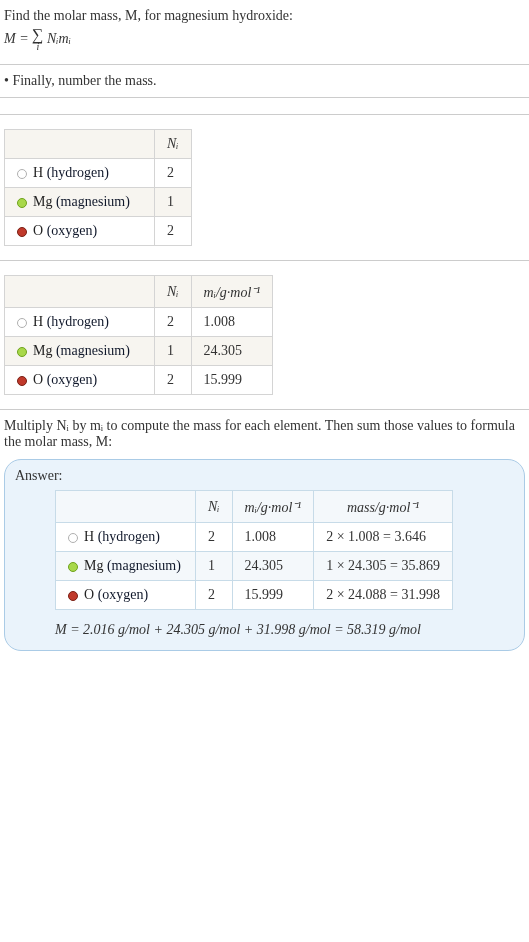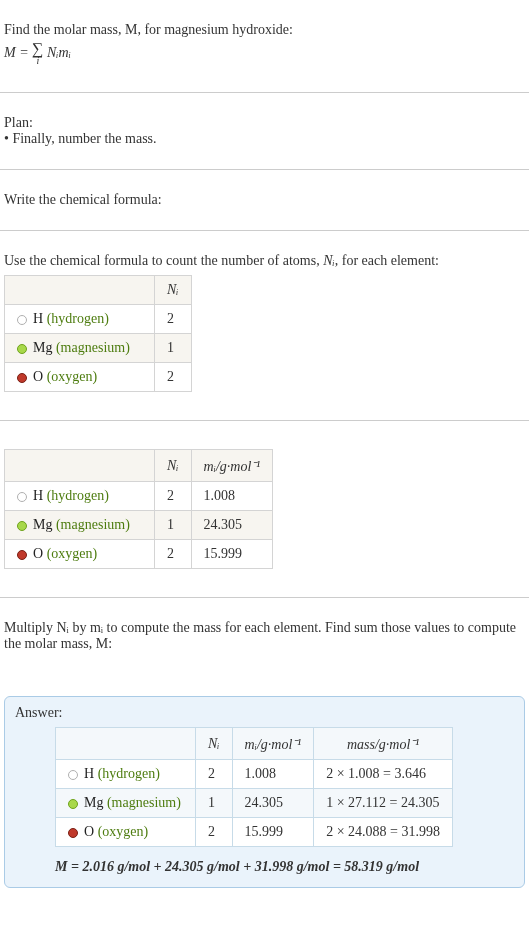--- a/index.html
+++ b/index.html
@@ -5,21 +5,21 @@
 * { box-sizing: border-box; }
 body {
   margin: 0;
   font-family: Georgia, 'Times New Roman', serif;
   font-size: 14px;
   color: #333;
   background: #fff;
   width: 529px;
 }
 .section {
-  padding: 22px 4px;
+  padding: 8px 4px;
 }
 hr {
   border: none;
   border-top: 1px solid #ccc;
   margin: 0;
 }
 .italic { font-style: italic; }
 .sub { font-size: 0.75em; vertical-align: sub; }
 .formula {
   font-style: italic;
@@ -55,69 +55,64 @@
   width: 10px; height: 10px;
   border-radius: 50%;
   margin-right: 6px;
   vertical-align: middle;
   border: 1px solid #888;
 }
 .dot-h  { background: #fff; border-color:#b0b0b0; }
 .dot-mg { background: #a8d84a; border-color:#6fa31d; }
 .dot-o  { background: #c0392b; border-color:#7a2015; }
 .elem-sym { color:#222; }
-.elem-name { color:#4d7c0f; }
+.elem-name { color:#0f172a; }
 
 .answer-box {
   border: 1px solid #aacbe6;
   background: #eaf3fb;
-  border-radius: 6px;
-  margin: 22px 4px;
+  border-radius: 17px;
+  margin: 1px 4px;
   padding: 8px 10px;
 }
 .answer-box .label { margin-bottom:6px; }
 .answer-box table.data { margin-left: 40px; }
 .answer-box table.data th, .answer-box table.data td {
   border: 1px solid #c7dbe8;
 }
 .answer-box table.data tr.even td, .answer-box table.data tr.even th { background:#f4f8fb; }
 .answer-box table.data tr.odd td, .answer-box table.data tr.odd th { background:#fff; }
-.answer-eq { margin:12px 0 4px 40px; font-style: italic; font-weight: bold; }
+.answer-eq { margin:12px 0 4px 40px; font-style: italic; }
 .center { text-align:center; }
 </style>
 </head>
 <body>
 
 <div class="section">
   <div>Find the molar mass, M, for magnesium hydroxide:</div>
   <div class="formula">
     <span>M = </span>
     <span class="sigma">
       <span class="sum">∑</span><span class="idx">i</span>
     </span>
     <span> Nᵢmᵢ</span>
   </div>
 </div>
 <hr>
 
 <div class="section">
-  <div>Plan:</div>
   <div>• Finally, number the mass.</div>
 </div>
 <hr>
 
 <div class="section">
-  <div>Write the chemical formula:</div>
 </div>
 <hr>
 
 <div class="section">
-  <div>
-    <span>Use the chemical formula to count the number of atoms, </span><span class="italic">Nᵢ</span><span>, for each element:</span>
-  </div>
   <table class="data">
     <tbody>
         <tr class="even">
       <th style="width:150px;"></th>
       <th class="center">Nᵢ</th>
     </tr>
     <tr class="odd">
       <td><span class="dot dot-h"></span><span class="elem-sym">H</span> <span class="elem-name">(hydrogen)</span></td>
       <td class="center">2</td>
     </tr>
@@ -156,21 +151,21 @@
       <td><span class="dot dot-o"></span><span class="elem-sym">O</span> <span class="elem-name">(oxygen)</span></td>
       <td class="center">2</td>
       <td>15.999</td>
     </tr>
   </tbody>
     </table>
 </div>
 <hr>
 
 <div class="section">
-  <div>Multiply Nᵢ by mᵢ to compute the mass for each element. Find sum those values to compute the molar mass, M:</div>
+  <div>Multiply Nᵢ by mᵢ to compute the mass for each element. Then sum those values to formula the molar mass, M:</div>
 </div>
 
 <div class="answer-box">
   <div class="label">Answer:</div>
   <table class="data">
     <tbody>
         <tr class="even">
       <th style="width:140px;"></th>
       <th class="center">Nᵢ</th>
       <th>mᵢ/g·mol⁻¹</th>
@@ -179,21 +174,21 @@
     <tr class="odd">
       <td><span class="dot dot-h"></span><span class="elem-sym">H</span> <span class="elem-name">(hydrogen)</span></td>
       <td class="center">2</td>
       <td>1.008</td>
       <td>2 × 1.008 = 3.646</td>
     </tr>
     <tr class="even">
       <td><span class="dot dot-mg"></span><span class="elem-sym">Mg</span> <span class="elem-name">(magnesium)</span></td>
       <td class="center">1</td>
       <td>24.305</td>
-      <td>1 × 27.112 = 24.305</td>
+      <td>1 × 24.305 = 35.869</td>
     </tr>
     <tr class="odd">
       <td><span class="dot dot-o"></span><span class="elem-sym">O</span> <span class="elem-name">(oxygen)</span></td>
       <td class="center">2</td>
       <td>15.999</td>
       <td>2 × 24.088 = 31.998</td>
     </tr>
   </tbody>
     </table>
   <div class="answer-eq">M = 2.016 g/mol + 24.305 g/mol + 31.998 g/mol = 58.319 g/mol</div>

